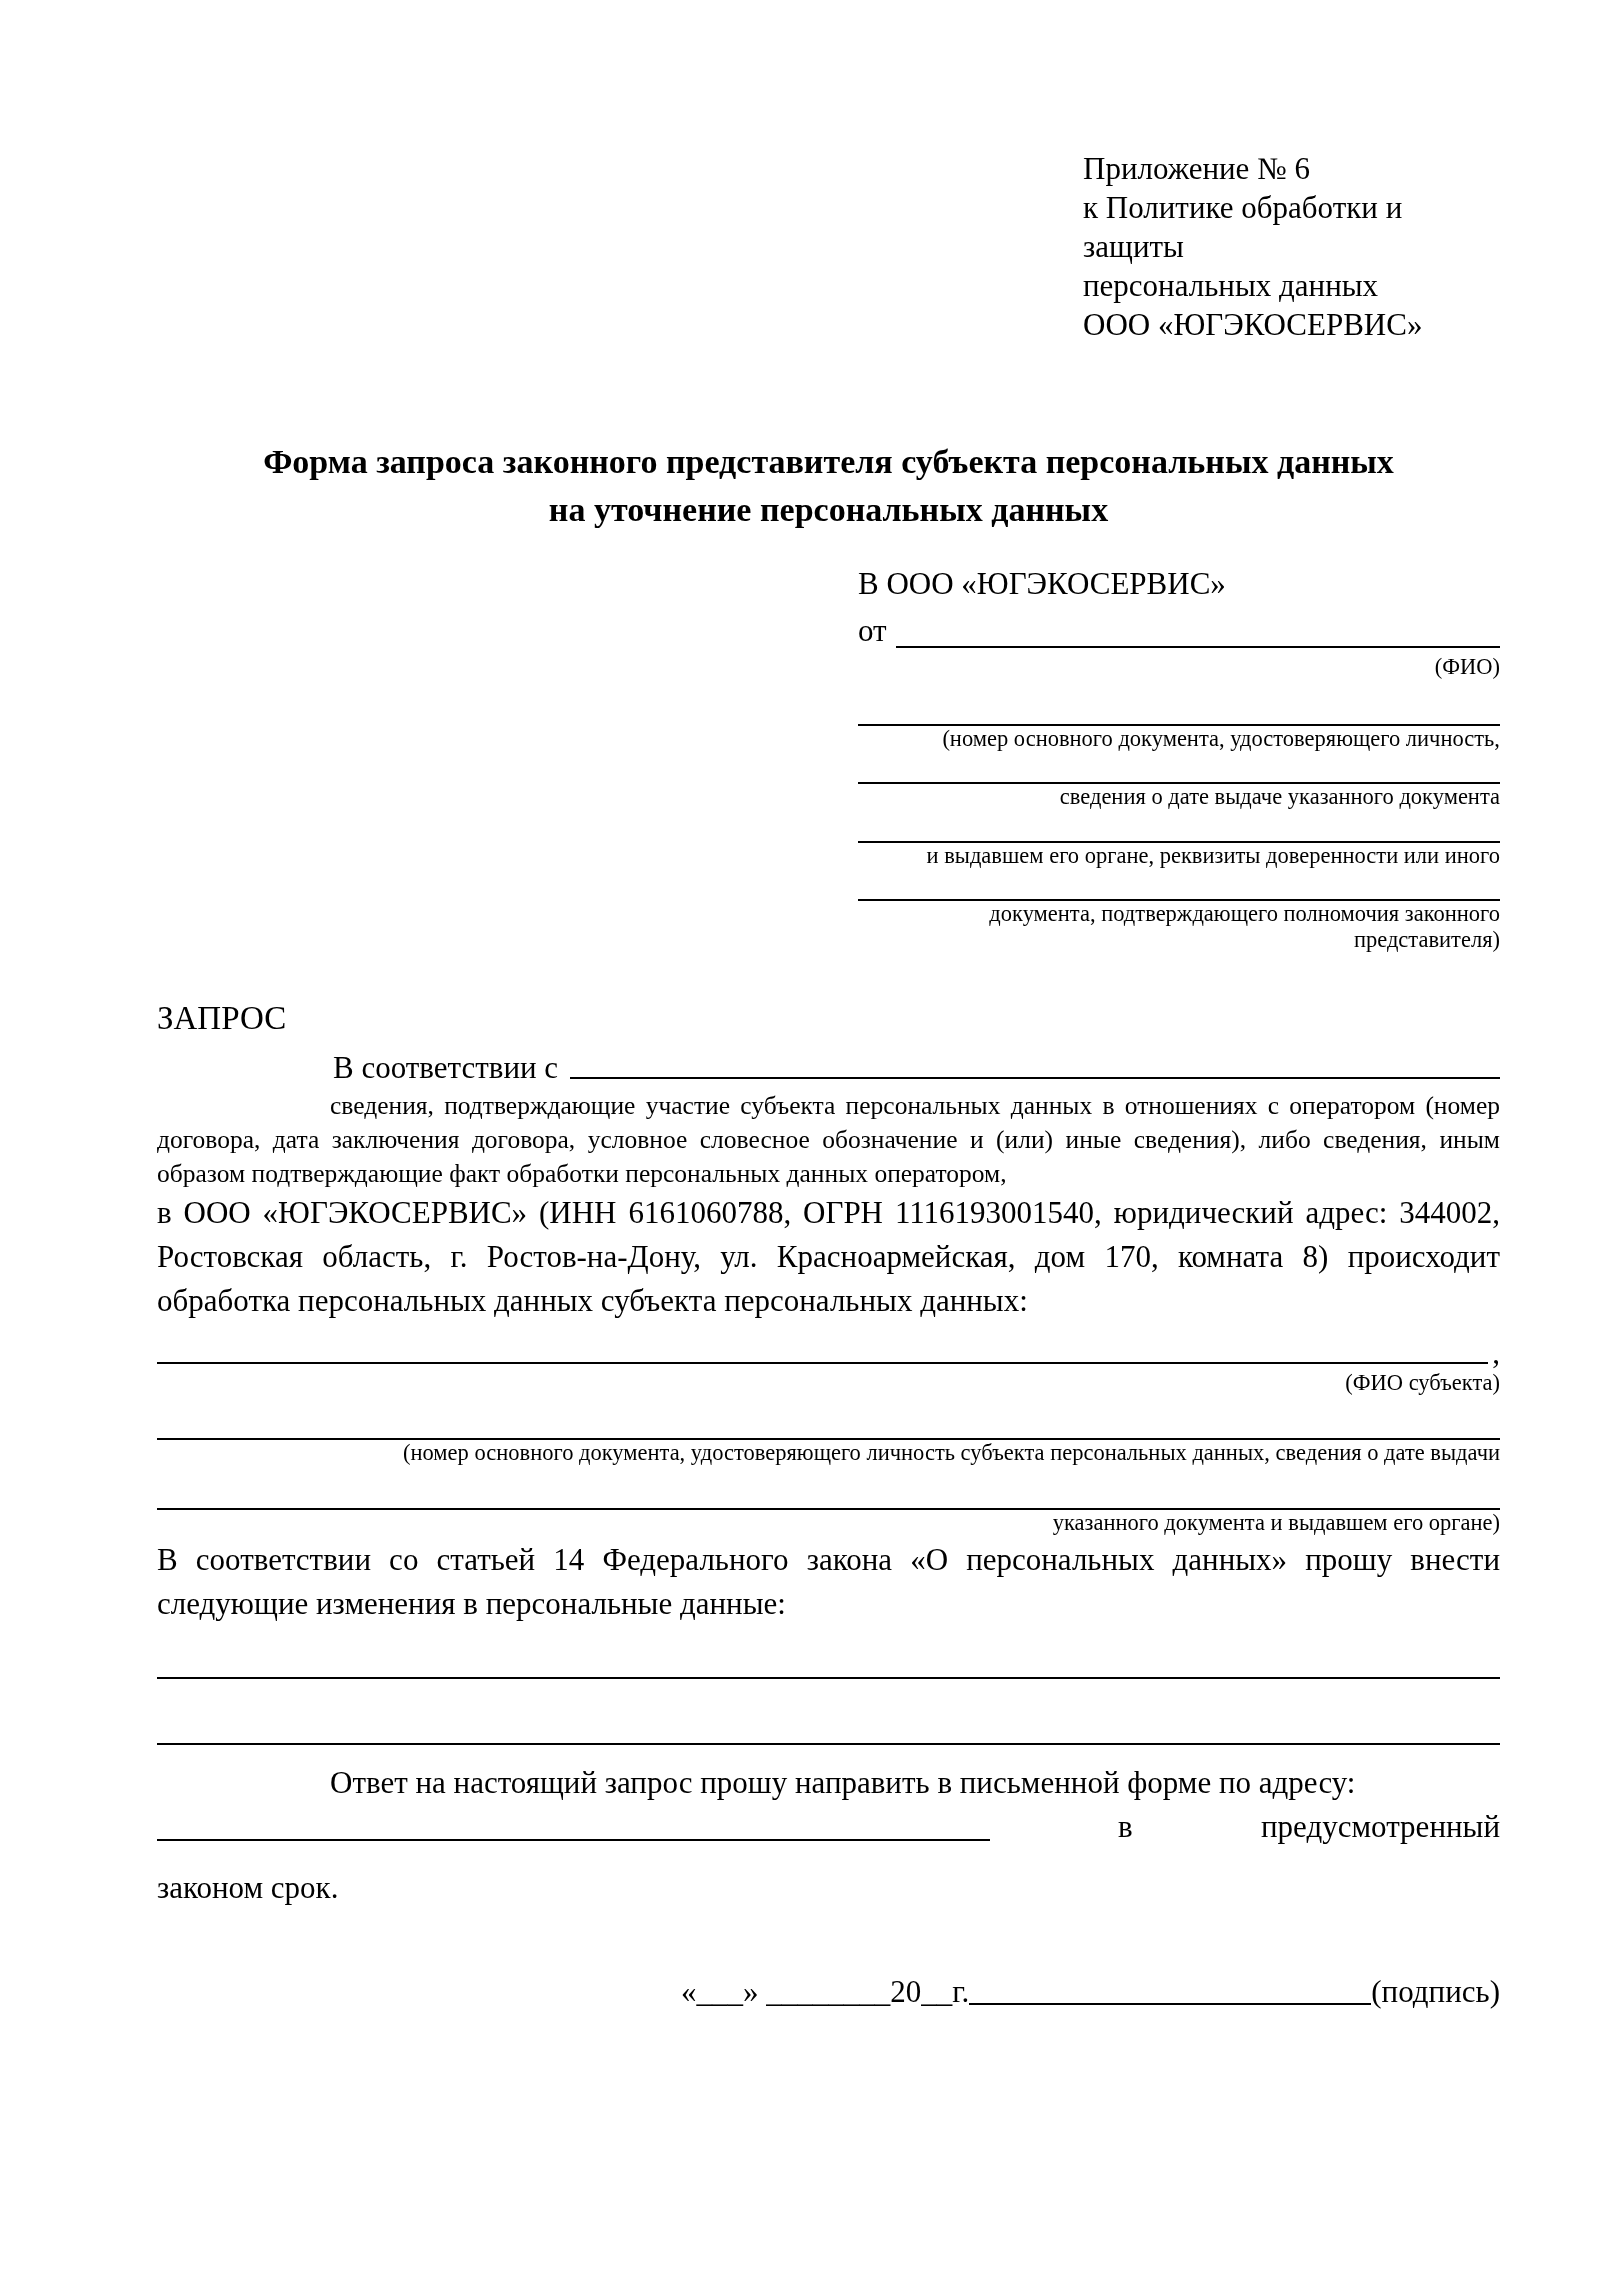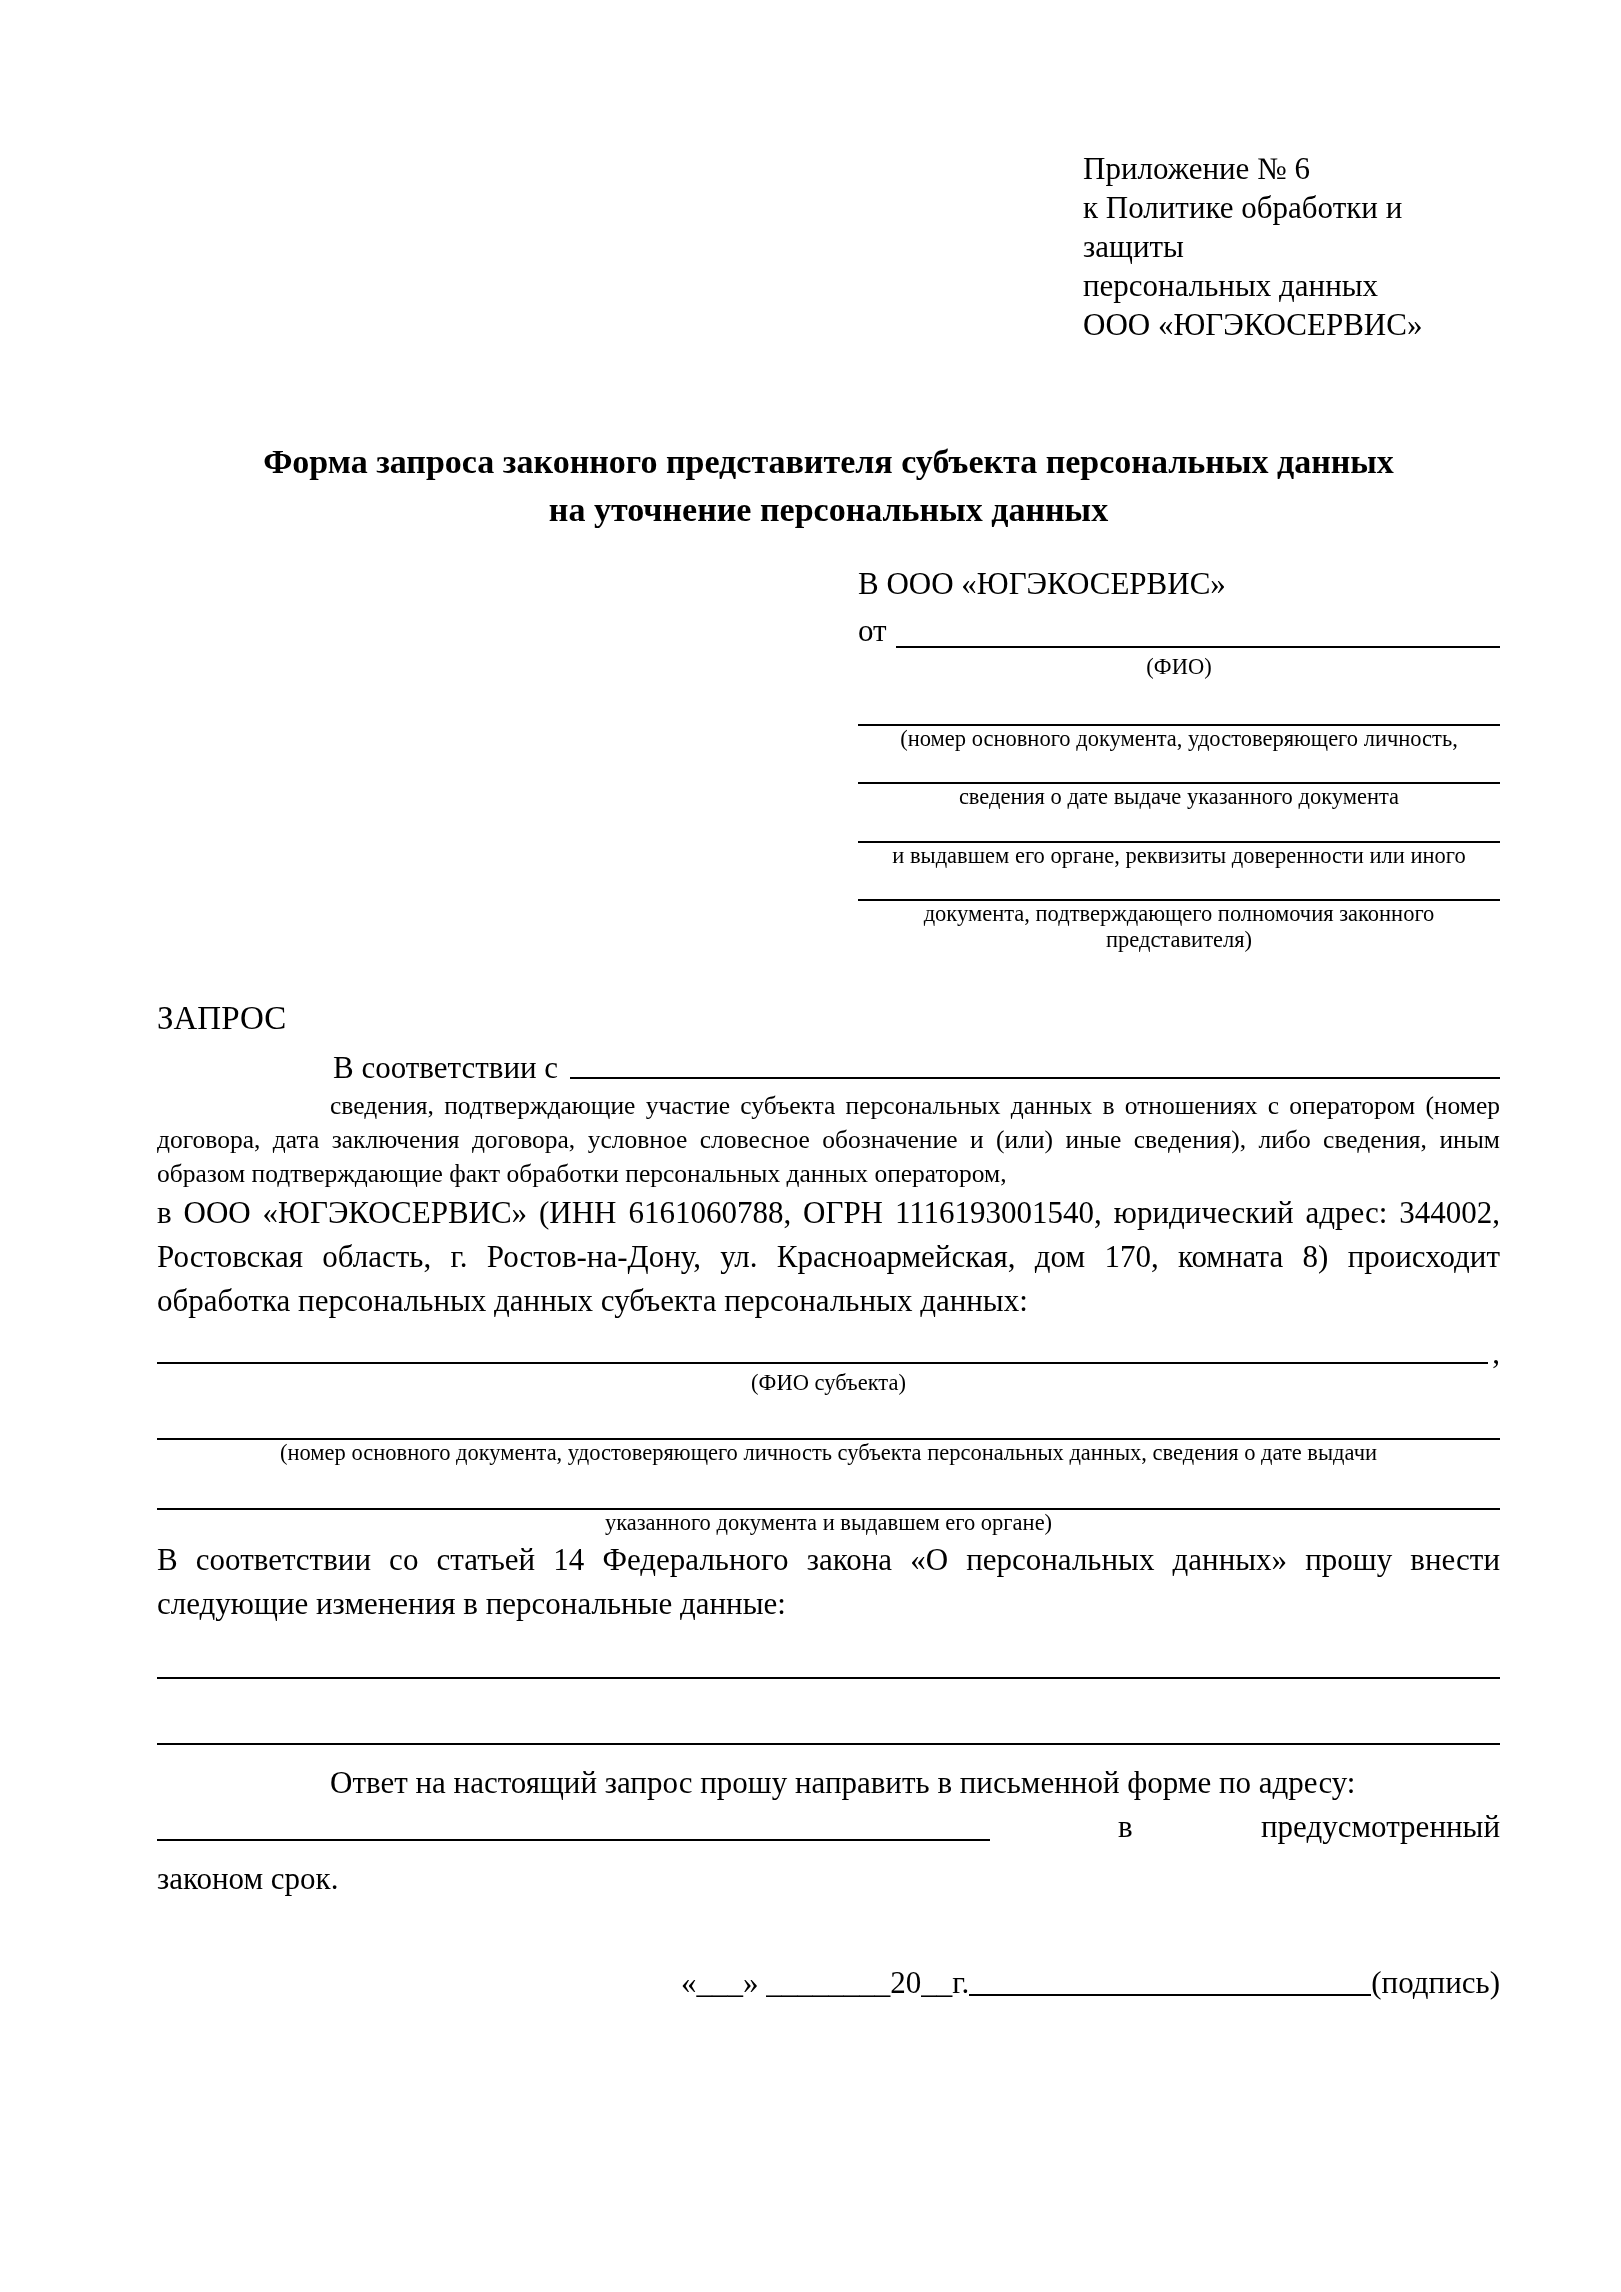--- a/index.html
+++ b/index.html
@@ -47,21 +47,21 @@
   .row { display: flex; align-items: flex-end; }
   .fill-line {
     flex: 1 1 auto;
     border-bottom: 2px solid #000;
     height: 33px;
     margin-bottom: 5.9px;
   }
   .caption {
     font-size: 22.5px;
     line-height: 25.5px;
-    text-align: center;
+    text-align: right;
   }
   .field { margin-top: 0; }
   .field .uline {
     height: 33px;
     border-bottom: 2px solid #000;
   }
   .thick { border-bottom-width: 2.9px; }
 
   
   .request-heading {
@@ -93,21 +93,21 @@
   .blank-line.second { height: 53px; border-bottom-width: 2.9px; }
   .answer-par { margin-top: 15.7px; text-indent: 173px; }
   .answer-row { display: flex; align-items: flex-end; font-size: 31px; line-height: 40px; margin-top: 2px; }
   .answer-row .addr-line {
     flex: 0 0 62%;
     border-bottom: 2.9px solid #000;
     height: 33px;
     margin-bottom: 5.9px;
   }
   .answer-row .tail-word { margin-left: auto; }
-  .tail-line2 { font-size: 31px; line-height: 45px; margin-top: 9px; }
+  .tail-line2 { font-size: 31px; line-height: 45px; margin-top: 18px; }
 
   
   .footer-row {
     margin-top: 61px;
     display: flex;
     align-items: flex-end;
     justify-content: flex-end;
     font-size: 31px;
     line-height: 41px;
   }

